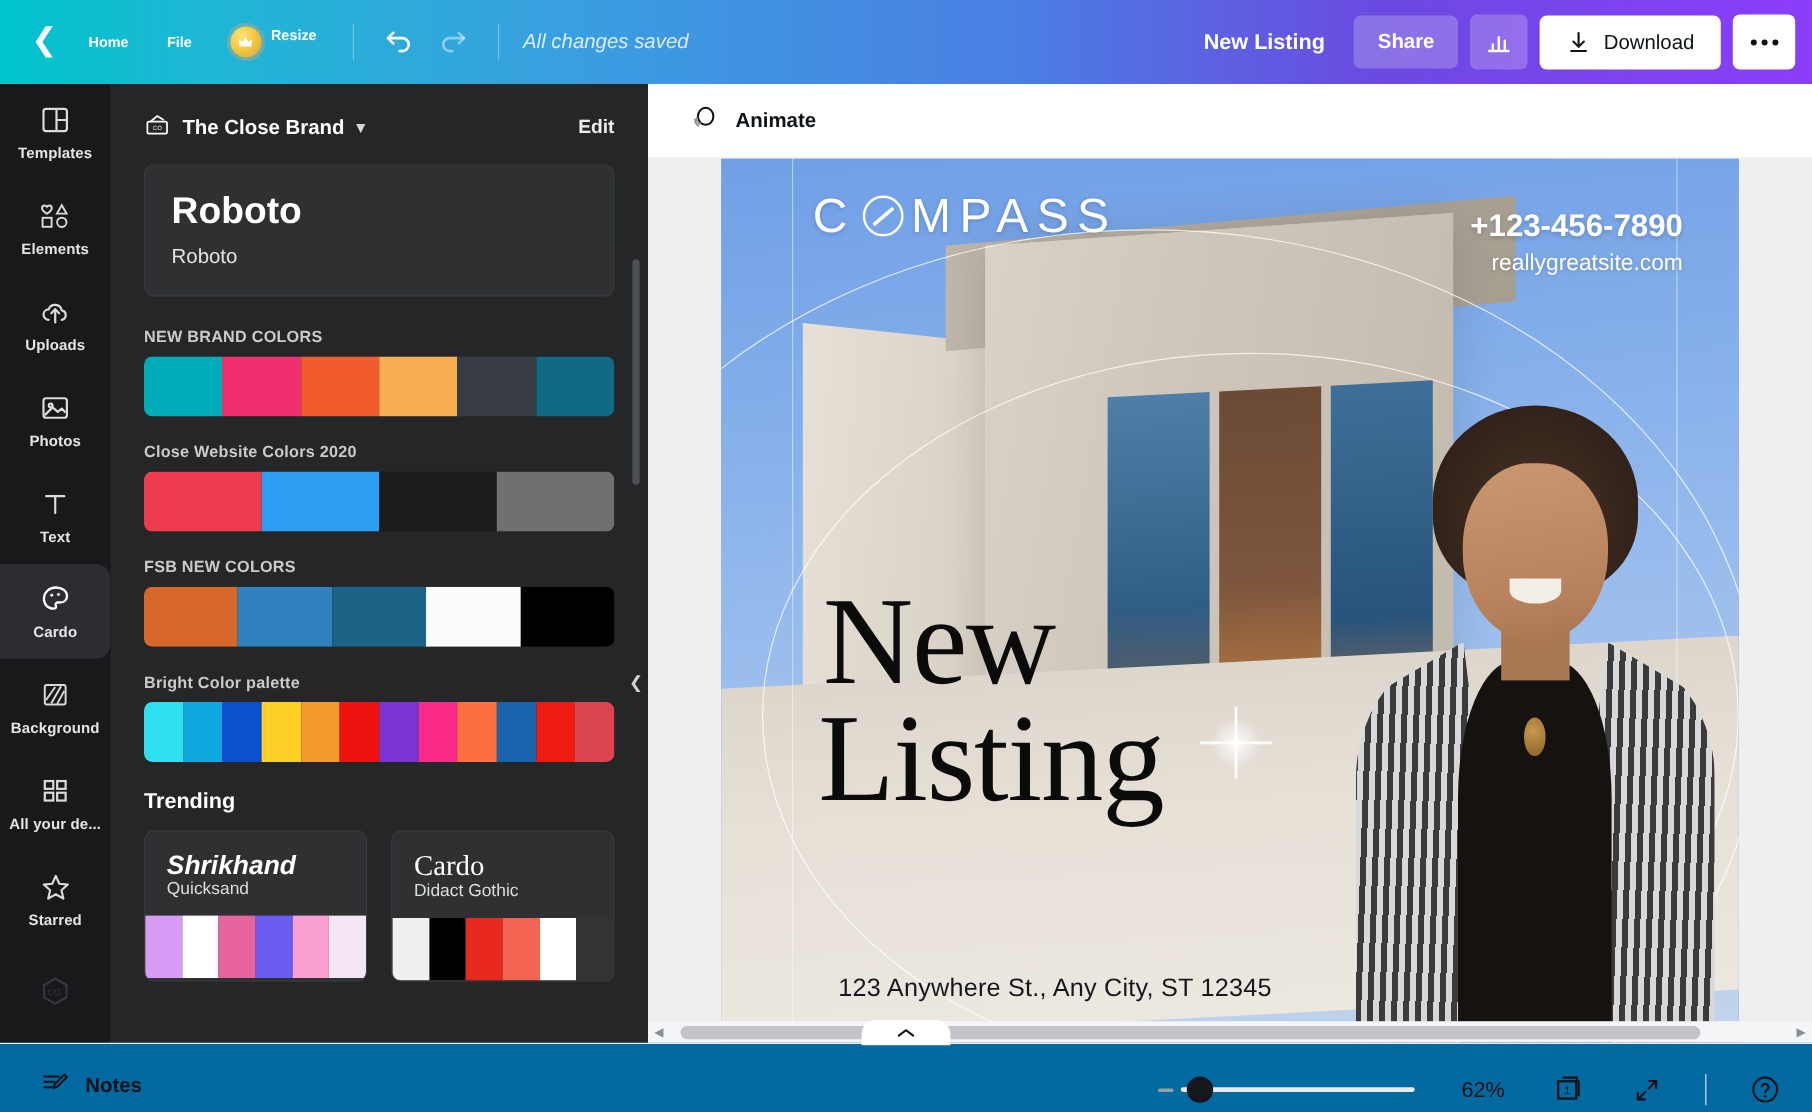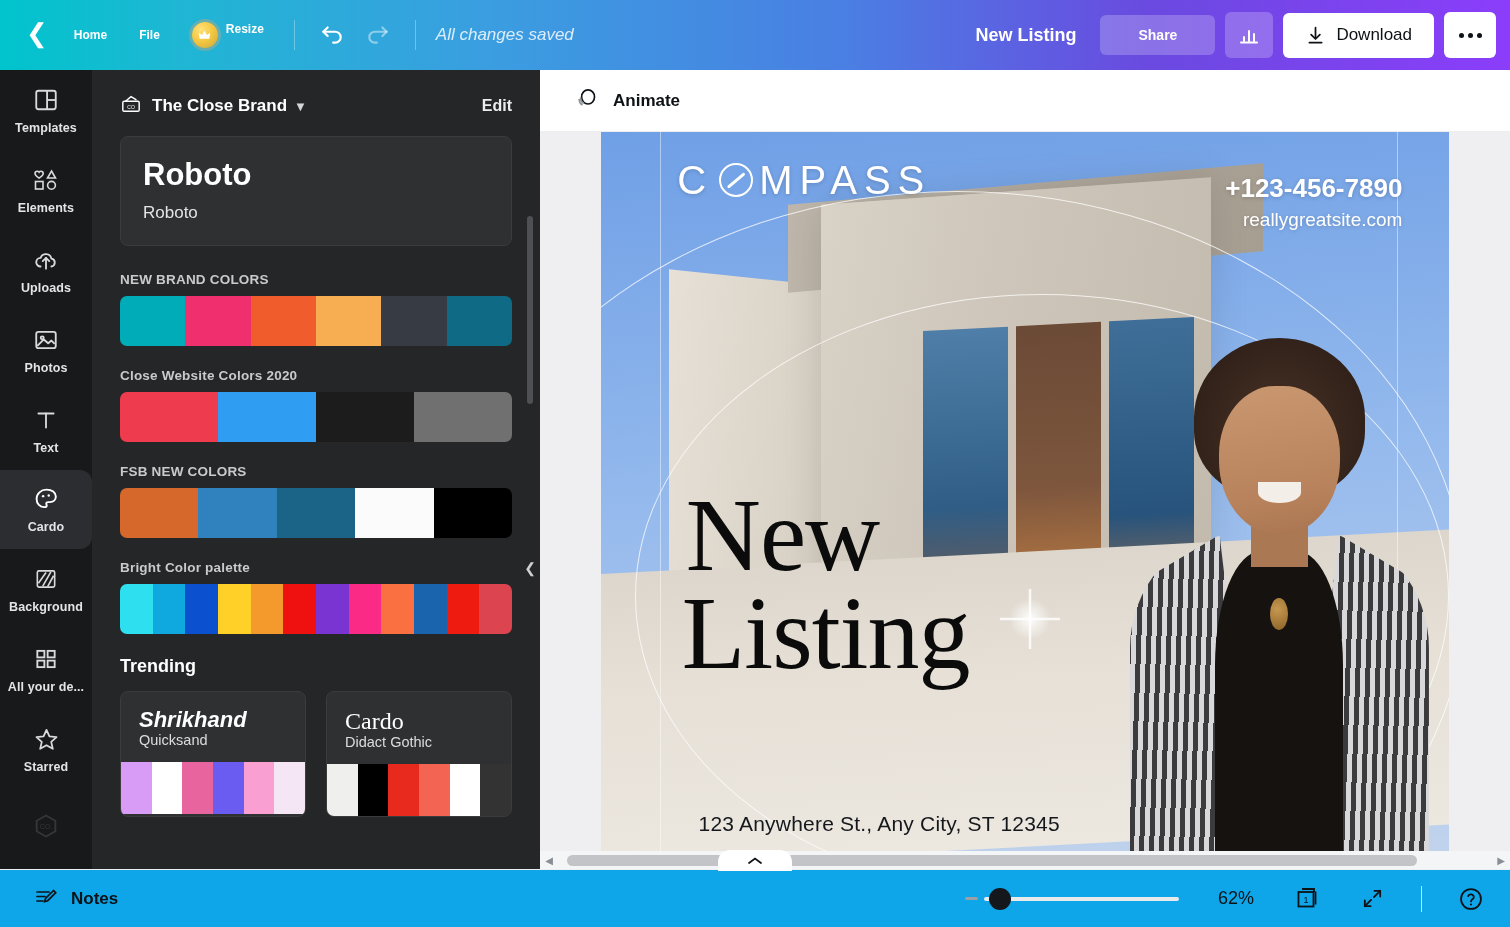--- a/index.html
+++ b/index.html
@@ -34,32 +34,32 @@
   }
   .divider-v { width: 1px; height: 30px; background: rgba(255,255,255,0.32); margin: 0 14px; }
   .icon-btn-top {
     width: 46px; height: 44px; border-radius: 6px; cursor: pointer;
     display: flex; align-items: center; justify-content: center;
   }
   .saved-text { color: rgba(255,255,255,0.82); font-size: 17px; font-style: italic; margin-left: 6px; white-space: nowrap; }
   .tb-right { margin-left: auto; display: flex; align-items: center; gap: 10px; }
   .design-title { color: #fff; font-size: 18px; font-weight: bold; padding: 9px 14px; border-radius: 6px; cursor: pointer; }
   .btn-share {
-    background: rgba(255,255,255,0.22); color: #fff; font-size: 14px; font-weight: bold;
-    padding: 12px 38px; border-radius: 6px; border: none; cursor: pointer;
+    background: rgba(255,255,255,0.22); color: #fff; font-size: 17px; font-weight: bold;
+    padding: 12px 20px; border-radius: 6px; border: none; cursor: pointer;
     font-family: "Liberation Sans", sans-serif;
   }
   .btn-icon-ghost {
     background: rgba(255,255,255,0.22); border: none; border-radius: 6px;
     width: 48px; height: 46px; display: flex; align-items: center; justify-content: center; cursor: pointer;
   }
   .btn-download {
     background: #fff; color: #0d1216; font-size: 17px; font-weight: normal;
     padding: 12px 22px; border-radius: 6px; border: none; cursor: pointer;
-    display: flex; align-items: center; gap: 10px;
+    display: flex; align-items: flex-end; gap: 10px;
     font-family: "Liberation Sans", sans-serif;
   }
   .btn-more {
     background: #fff; border: none; border-radius: 6px;
     width: 52px; height: 46px; display: flex; align-items: center; justify-content: center;
     gap: 4px; cursor: pointer;
   }
   .dot3 { width: 5px; height: 5px; border-radius: 50%; background: #0d1216; }
 
   
@@ -268,22 +268,22 @@
   }
   .hs-arrow { width: 18px; text-align: center; color: #8a8f95; font-size: 10px; cursor: pointer; }
   .hs-track { flex: 1; height: 11px; position: relative; }
   .hs-thumb {
     position: absolute; left: 1%; width: 91%; top: 0; height: 11px;
     background: #c2c4c7; border-radius: 6px; cursor: pointer;
   }
 
   
   .bottombar {
-    height: 58px; flex: 0 0 58px; background: #0ea5e9;
-    display: flex; align-items: center; padding: 0 20px 0 22px;
+    height: 58px; flex: 0 0 58px; background: #0369a1;
+    display: flex; align-items: flex-end; padding: 0 20px 0 22px;
     border-top: 1px solid #eceef0; position: relative; z-index: 20;
   }
   .notes-btn { display: flex; align-items: center; gap: 13px; padding: 8px 12px; border-radius: 6px; cursor: pointer; }
   .notes-label { font-size: 17px; font-weight: bold; color: #0d1216; }
   .bb-right { margin-left: auto; display: flex; align-items: center; gap: 30px; }
   .zoom-slider { display: flex; align-items: center; width: 214px; position: relative; cursor: pointer; }
   .zs-minus { width: 13px; height: 3px; background: #9aa0a6; border-radius: 2px; }
   .zs-track { flex: 1; height: 4px; background: #e9eaec; border-radius: 3px; margin-left: 6px; position: relative; }
   .zs-knob {
     position: absolute; left: 8%; top: 50%; transform: translate(-50%,-50%);

